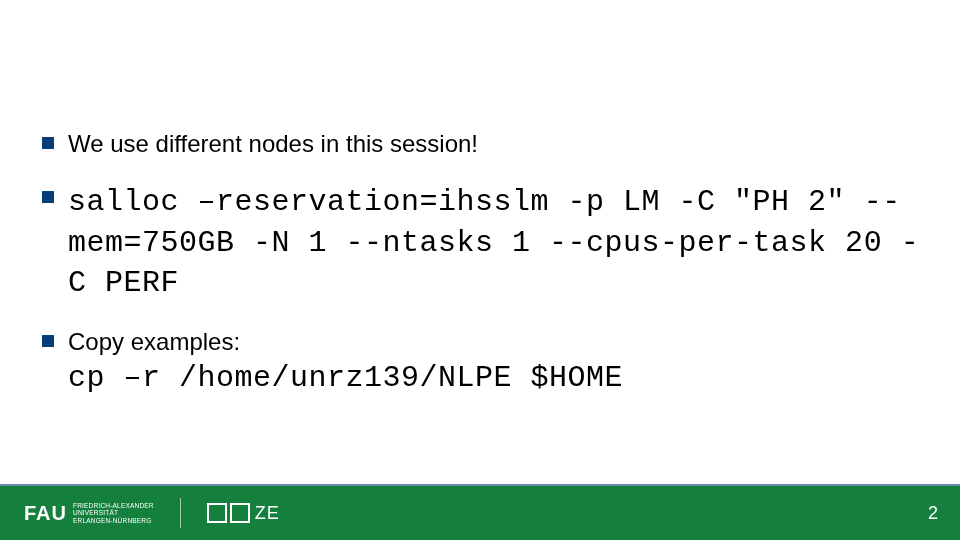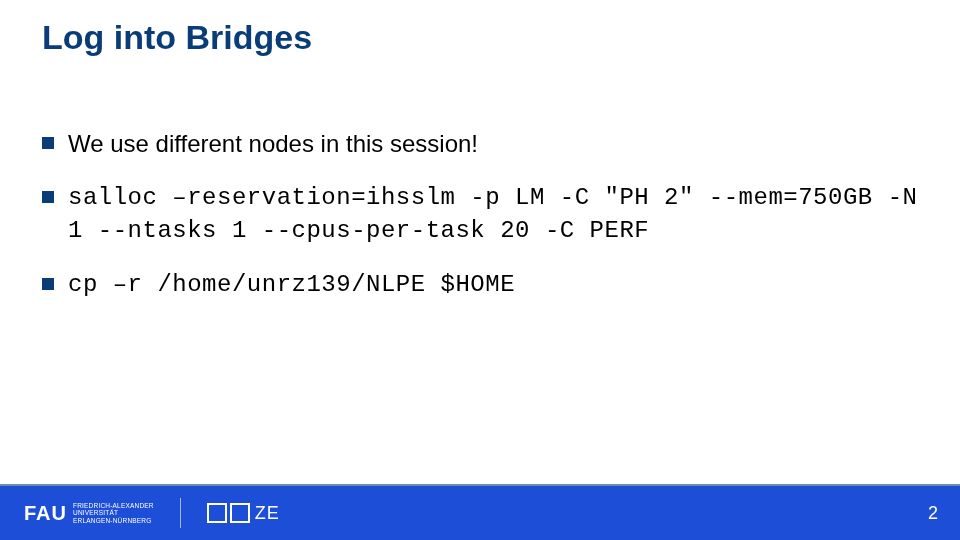--- a/index.html
+++ b/index.html
@@ -3,55 +3,55 @@
 <meta charset="utf-8">
 <style>
   * { margin: 0; padding: 0; box-sizing: border-box; }
   html, body { width: 960px; height: 540px; font-family: Arial, Helvetica, sans-serif; background: #fff; overflow: hidden; }
   .slide { position: relative; width: 960px; height: 540px; }
   .title { position: absolute; left: 42px; top: 18px; font-size: 34px; font-weight: 700; color: #0a3d78; }
   .body { position: absolute; left: 42px; top: 128px; right: 26px; }
   .bullet { display: flex; align-items: flex-start; margin-bottom: 22px; font-size: 24px; color: #000; line-height: 1.35; }
   .bullet .marker { width: 12px; height: 12px; background: #0a3d78; margin-top: 9px; margin-right: 14px; flex: 0 0 auto; }
   .bullet .content { flex: 1; }
-  .mono { font-family: "Courier New", Courier, monospace; font-size: 24px; letter-spacing: 0.5px; }
+  .mono { font-family: "Courier New", Courier, monospace; font-size: 30px; letter-spacing: 0.5px; }
   .tight { margin-bottom: 6px; }
   .footer-line { position: absolute; left: 0; right: 0; bottom: 54px; height: 2px; background: #0a3d78; opacity: 0.6; }
-  .footer { position: absolute; left: 0; right: 0; bottom: 0; height: 54px; background: #1d4ed8; display: flex; align-items: center; padding: 0 24px; }
+  .footer { position: absolute; left: 0; right: 0; bottom: 0; height: 54px; background: #15803d; display: flex; align-items: center; padding: 0 24px; }
   .page-number { position: absolute; right: 22px; bottom: 16px; color: #fff; font-size: 18px; }
   .logo-box { display: flex; align-items: center; gap: 14px; }
   .fau-logo { color: #fff; font-weight: 700; letter-spacing: 1px; font-size: 20px; display: flex; align-items: center; }
   .fau-subtext { font-size: 6.5px; letter-spacing: 0.2px; color: #fff; line-height: 1.1; margin-left: 6px; font-weight: 400; }
   .sep { width: 1px; height: 30px; background: #fff; opacity: 0.6; margin: 0 12px; }
   .rrze-logo { display: flex; align-items: center; gap: 3px; }
   .rrze-box { width: 20px; height: 20px; border: 2px solid #fff; }
   .rrze-text { color: #fff; font-size: 18px; font-weight: 400; letter-spacing: 1px; margin-left: 2px; }
 </style>
 </head>
 <body>
 
 <div class="slide">
 
-  <div class="title">Log into Bridges</div>
 
   <div class="body">
 
     <div class="bullet">
       <div class="marker"></div>
       <div class="content">We use different nodes in this session!</div>
     </div>
 
     <div class="bullet">
       <div class="marker"></div>
       <div class="content mono">salloc –reservation=ihsslm -p LM -C "PH 2" --mem=750GB -N 1  --ntasks 1 --cpus-per-task 20 -C PERF</div>
     </div>
 
     <div class="bullet tight">
       <div class="marker"></div>
       <div class="content">
+        <div>Copy examples:</div>
         <div class="mono">cp –r /home/unrz139/NLPE $HOME</div>
       </div>
     </div>
 
 
   </div>
 
   <div class="footer-line"></div>
 
   <div class="footer">

